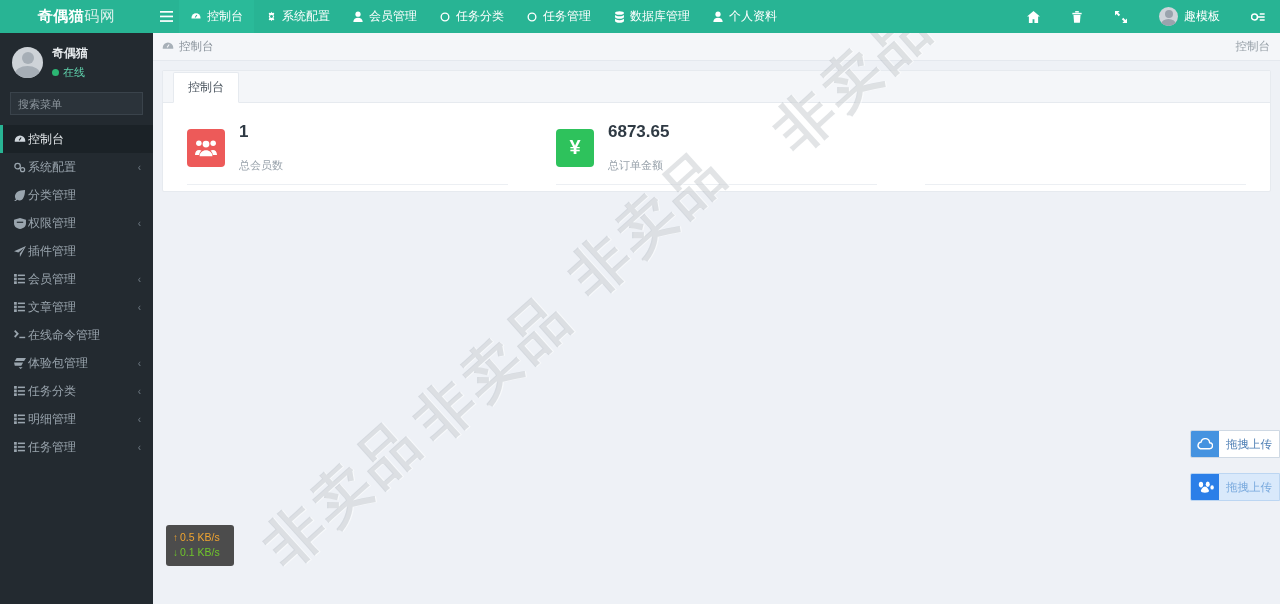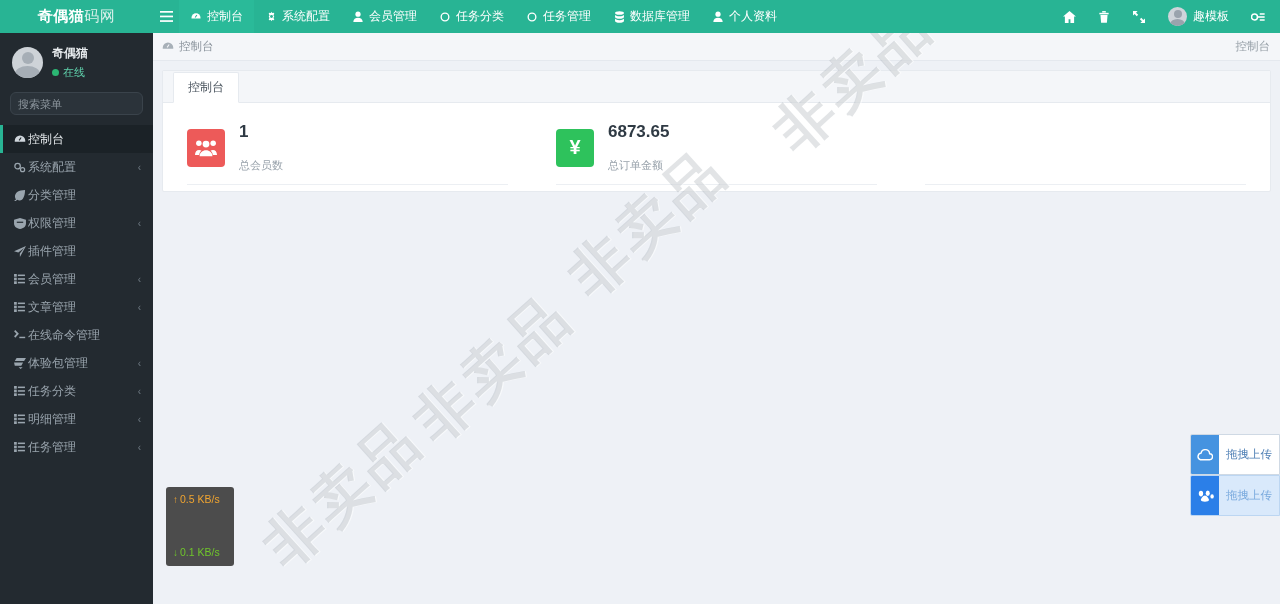--- a/index.html
+++ b/index.html
@@ -30,21 +30,21 @@
     color: #fff; cursor: pointer;
   }
   .nav-item {
     display: flex; align-items: center; gap: 5px;
     padding: 0 11px; color: #ffffff; font-size: 12px; cursor: pointer; height: 33px;
     white-space: nowrap;
   }
   .nav-item.active { background: #2aba99; }
   .nav-item .ic { display: inline-flex; width: 12px; height: 12px; align-items: center; justify-content: center; }
 
-  .topright { display: flex; align-items: center; gap: 7px; padding-right: 8px; }
+  .topright { display: flex; align-items: center; gap: 16px; padding-right: 8px; }
   .tr-btn {
     width: 28px; height: 33px; display: flex; align-items: center; justify-content: center;
     color: #fff; cursor: pointer;
   }
   .tr-user { display: flex; align-items: center; gap: 6px; padding: 0 8px; height: 33px; cursor: pointer; color: #fff; }
   .tr-avatar {
     width: 19px; height: 19px; border-radius: 50%; background: #cfd4da; position: relative; overflow: hidden;
     flex: none;
   }
   .tr-avatar::before { content:""; position:absolute; left:5.5px; top:3px; width:8px; height:8px; border-radius:50%; background:#9aa3ad; }
@@ -61,21 +61,21 @@
   }
   .profile .pic::before { content:""; position:absolute; left:9.5px; top:5px; width:12px; height:12px; border-radius:50%; background:#a6aeb6; }
   .profile .pic::after { content:""; position:absolute; left:3px; top:19px; width:25px; height:16px; border-radius:50% 50% 0 0; background:#a6aeb6; }
   .profile .meta { display:flex; flex-direction: column; gap: 3px; }
   .profile .uname { color:#e7ebee; font-size: 12px; font-weight: bold; }
   .profile .ustat { color:#5fd0ab; font-size: 11px; display:flex; align-items:center; gap:4px; }
   .profile .dot { width:7px; height:7px; border-radius:50%; background:#2bb673; display:inline-block; }
 
   .searchwrap { padding: 2px 10px 10px 10px; }
   .searchbox {
-    height: 23px; background: #2b333a; border: 1px solid #3a434b; border-radius: 6px;
+    height: 23px; background: #2b333a; border: 1px solid #3a434b; border-radius: 0;
     display: flex; align-items: center; padding: 0 7px;
   }
   .searchbox input {
     flex: 1 1 auto; background: transparent; border: none; outline: none;
     color: #c7ced4; font-size: 11px; font-family: inherit;
   }
   .searchbox input::placeholder { color: #8e979f; }
 
   .menu { list-style: none; }
   .menu-item {
@@ -120,26 +120,26 @@
   .card-lab { font-size: 11px; color: #98a2ab; margin-top: 14px; }
   .card-rule { position: absolute; left: 24px; right: 24px; bottom: 6px; height: 1px; background: #eceff3; }
 
   
   .netspeed {
     position: absolute; left: 166px; bottom: 38px; width: 68px;
     background: #4c4c4c; border-radius: 3px; padding: 5px 7px;
     font-size: 10.5px; line-height: 1.5; z-index: 50;
   }
   .netspeed .up { color: #f0a430; }
-  .netspeed .down { color: #6fc52b; margin-top: 38px; }
+  .netspeed .down { color: #6fc52b; }
   .netspeed .arw { font-size: 10px; margin-right: 2px; }
 
   .uploads { position: absolute; right: 0; bottom: 88px; z-index: 50; }
   .upl {
-    display: flex; align-items: stretch; height: 41px; margin-bottom: 0;
+    display: flex; align-items: stretch; height: 28px; margin-bottom: 15px;
     border: 1px solid #cfd9e4; background: #fff; border-radius: 2px 0 0 2px; overflow: hidden;
   }
   .upl .ubox { width: 28px; background: #4593e0; color: #fff; display:flex; align-items:center; justify-content:center; }
   .upl.two .ubox { background: #2b7fe8; }
   .upl .ulab { padding: 0 7px; display: flex; align-items: center; font-size: 11.5px; color: #4e7fb5; white-space: nowrap; }
   .upl.two { border-color: #bcd6f2; background: #d9e9fb; }
   .upl.two .ulab { color: #7aaade; }
 
   
   .watermarks { position: absolute; inset: 0; pointer-events: none; z-index: 20; overflow: hidden; }

